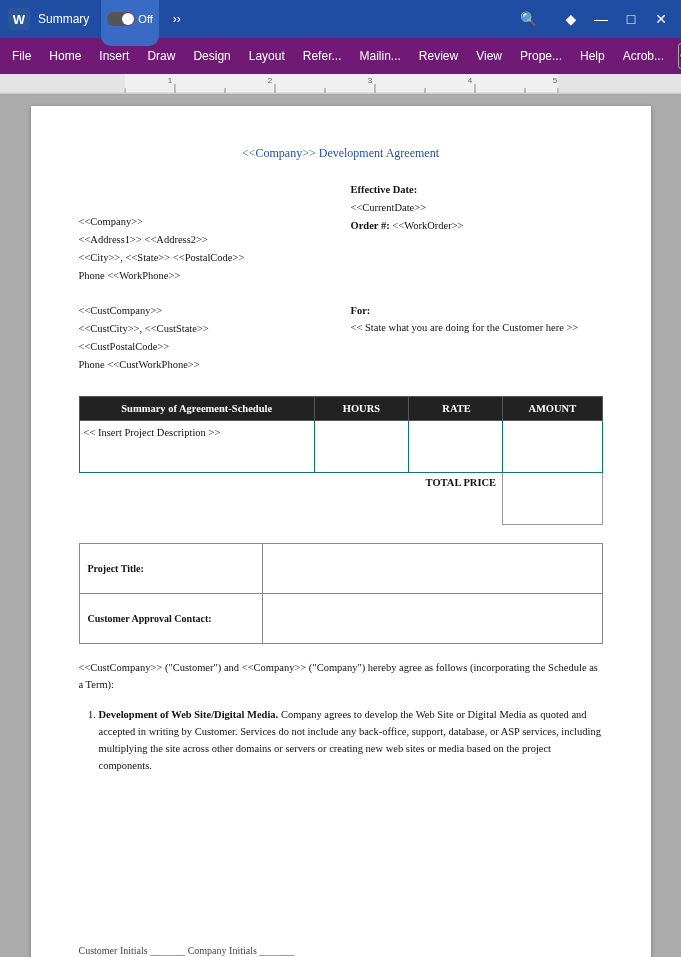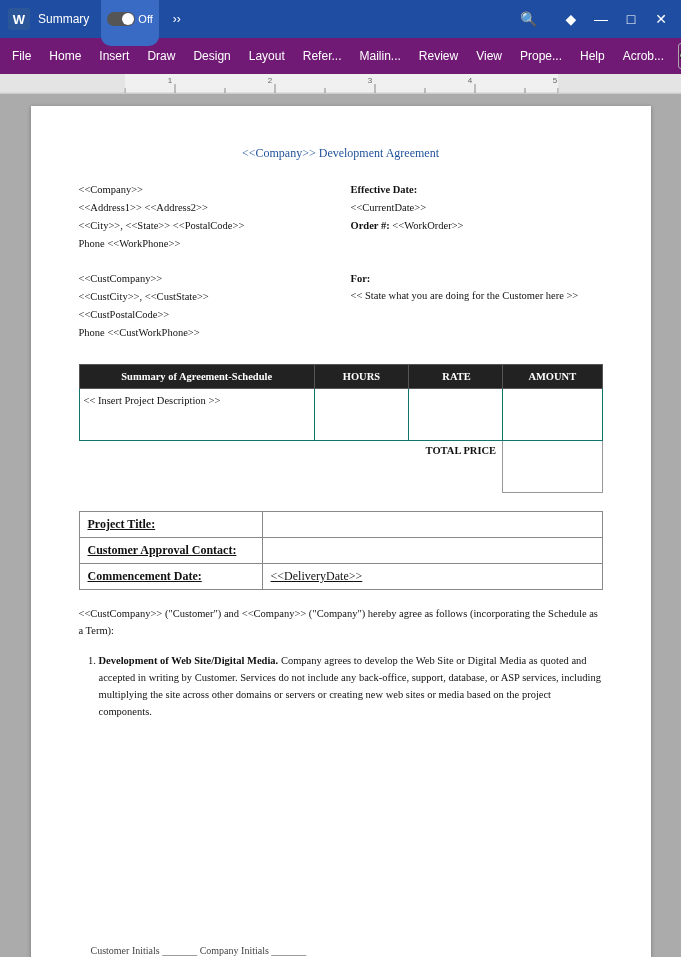--- a/index.html
+++ b/index.html
@@ -117,21 +117,21 @@
       color: #1f5199;
       margin-bottom: 20px;
       font-weight: normal;
     }
 
     .header-section {
       display: flex;
       justify-content: space-between;
       margin-bottom: 18px;
     }
-    .header-left { flex: 1; line-height: 1.7; }
+    .header-left { flex: 1; line-height: 1.7; margin-top: 32px; }
     .header-right { flex: 1; text-align: left; padding-left: 20px; line-height: 1.7; }
 
     .bill-section {
       display: flex;
       justify-content: space-between;
       margin-bottom: 22px;
     }
     .bill-left { flex: 1; line-height: 1.7; }
     .bill-right { flex: 1; padding-left: 20px; line-height: 1.7; }
 
@@ -167,23 +167,22 @@
     }
 
     
     .info-table {
       width: 100%;
       border-collapse: collapse;
       margin-bottom: 16px;
     }
     .info-table td {
       border: 1px solid #888;
-      padding: 5px 8px;
-      font-size: 12px;
-      text-decoration: underline;
+      padding: 19px 8px;
+      font-size: 10px;
     }
     .info-table td.label { width: 35%; font-weight: bold; }
     .info-table td.value { width: 65%; }
 
     .agreement-text {
       font-size: 10.5px;
       line-height: 1.6;
       margin-bottom: 14px;
     }
 
@@ -193,21 +192,21 @@
       line-height: 1.6;
     }
     .numbered-list li {
       margin-bottom: 10px;
     }
     .numbered-list li b { font-weight: bold; }
 
     .initials-line {
       position: absolute;
       bottom: 30px;
-      left: 60px;
+      left: 48px;
       right: 48px;
       font-size: 10px;
       color: #444;
     }
   </style>
 </head>
 <body>
 
 <div class="title-bar">
   <div class="title-bar-logo">
@@ -344,24 +343,20 @@
     <table class="info-table">
       <tbody>
           <tr>
         <td class="label">Project Title:</td>
         <td class="value"></td>
       </tr>
       <tr>
         <td class="label">Customer Approval Contact:</td>
         <td class="value"></td>
       </tr>
-      <tr>
-        <td class="label">Commencement Date:</td>
-        <td class="value">&lt;&lt;DeliveryDate&gt;&gt;</td>
-      </tr>
     </tbody>
       </table>
 
     <p class="agreement-text">&lt;&lt;CustCompany&gt;&gt; ("Customer") and &lt;&lt;Company&gt;&gt; ("Company") hereby agree as follows (incorporating the Schedule as a Term):</p>
 
     <ol class="numbered-list">
       <li>
         <b>Development of Web Site/Digital Media.</b>
         <span> Company agrees to develop the Web Site or Digital Media as quoted and accepted in writing by Customer. Services do not include any back-office, support, database, or ASP services, including multiplying the site across other domains or servers or creating new web sites or media based on the project components.</span>
       </li>

